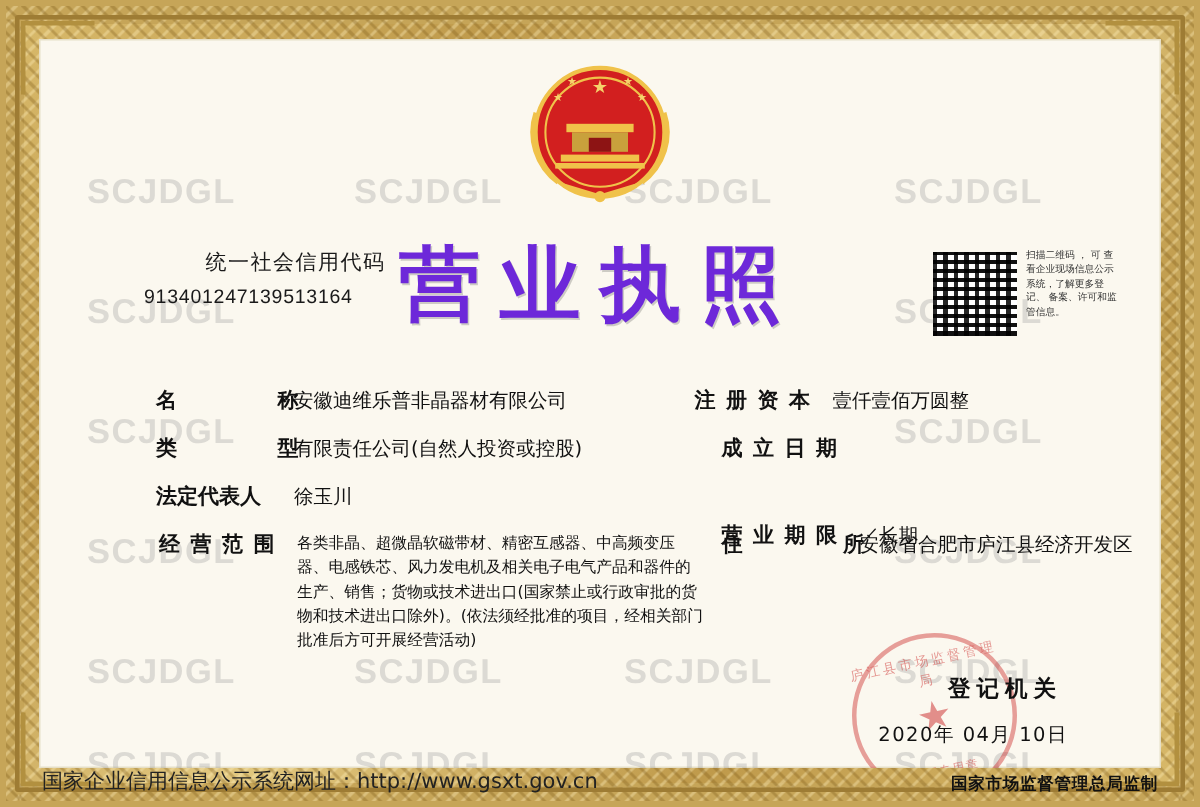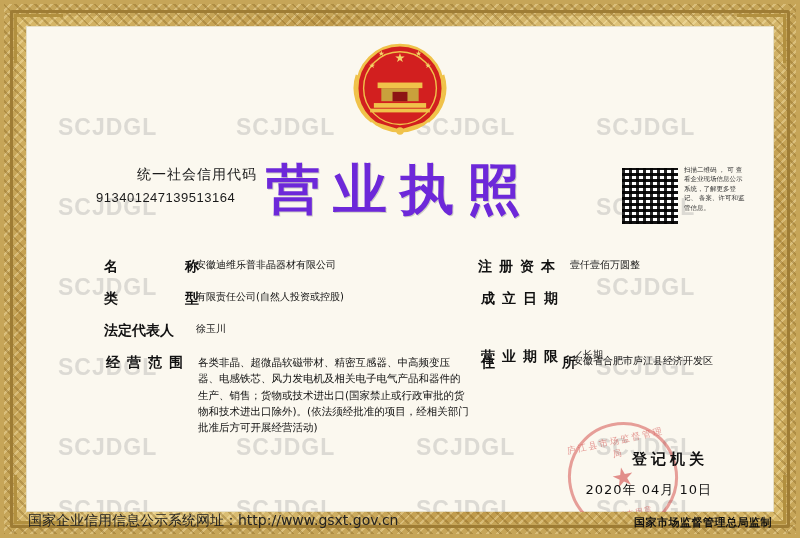--- a/index.html
+++ b/index.html
@@ -181,41 +181,41 @@
   .lbl {
     font-size: 14px;
     font-weight: bold;
     color: #111;
     white-space: nowrap;
   }
   .lbl.sp4 { letter-spacing: 13px; }
   .lbl.sp3 { letter-spacing: 7px; }
   .lbl.sp2 { letter-spacing: 0px; }
   .val {
-    font-size: 10px;
+    font-size: 13px;
     color: #111;
     white-space: nowrap;
   }
   .val.small {
     font-size: 10.5px;
     line-height: 1.55;
     white-space: normal;
   }
 
   
   .r-name   { left: 78px;  top: 0px; }
   .r-type   { left: 78px;  top: 32px; }
   .r-rep    { left: 78px;  top: 64px; }
   .r-scope  { left: 80px;  top: 96px; }
 
   .lbl-w-left { width: 92px; }
   .lbl-w-right { width: 92px; }
 
   
-  .r-cap    { left: 452px; top: 0px; }
+  .r-cap    { left: 437px; top: 0px; }
   .r-date   { left: 455px; top: 32px; }
   .r-term   { left: 455px; top: 64px; margin-top: 26px; }
   .r-addr   { left: 455px; top: 96px; }
 
   .scope-text {
     width: 272px;
   }
 
   
   .reg-authority {

